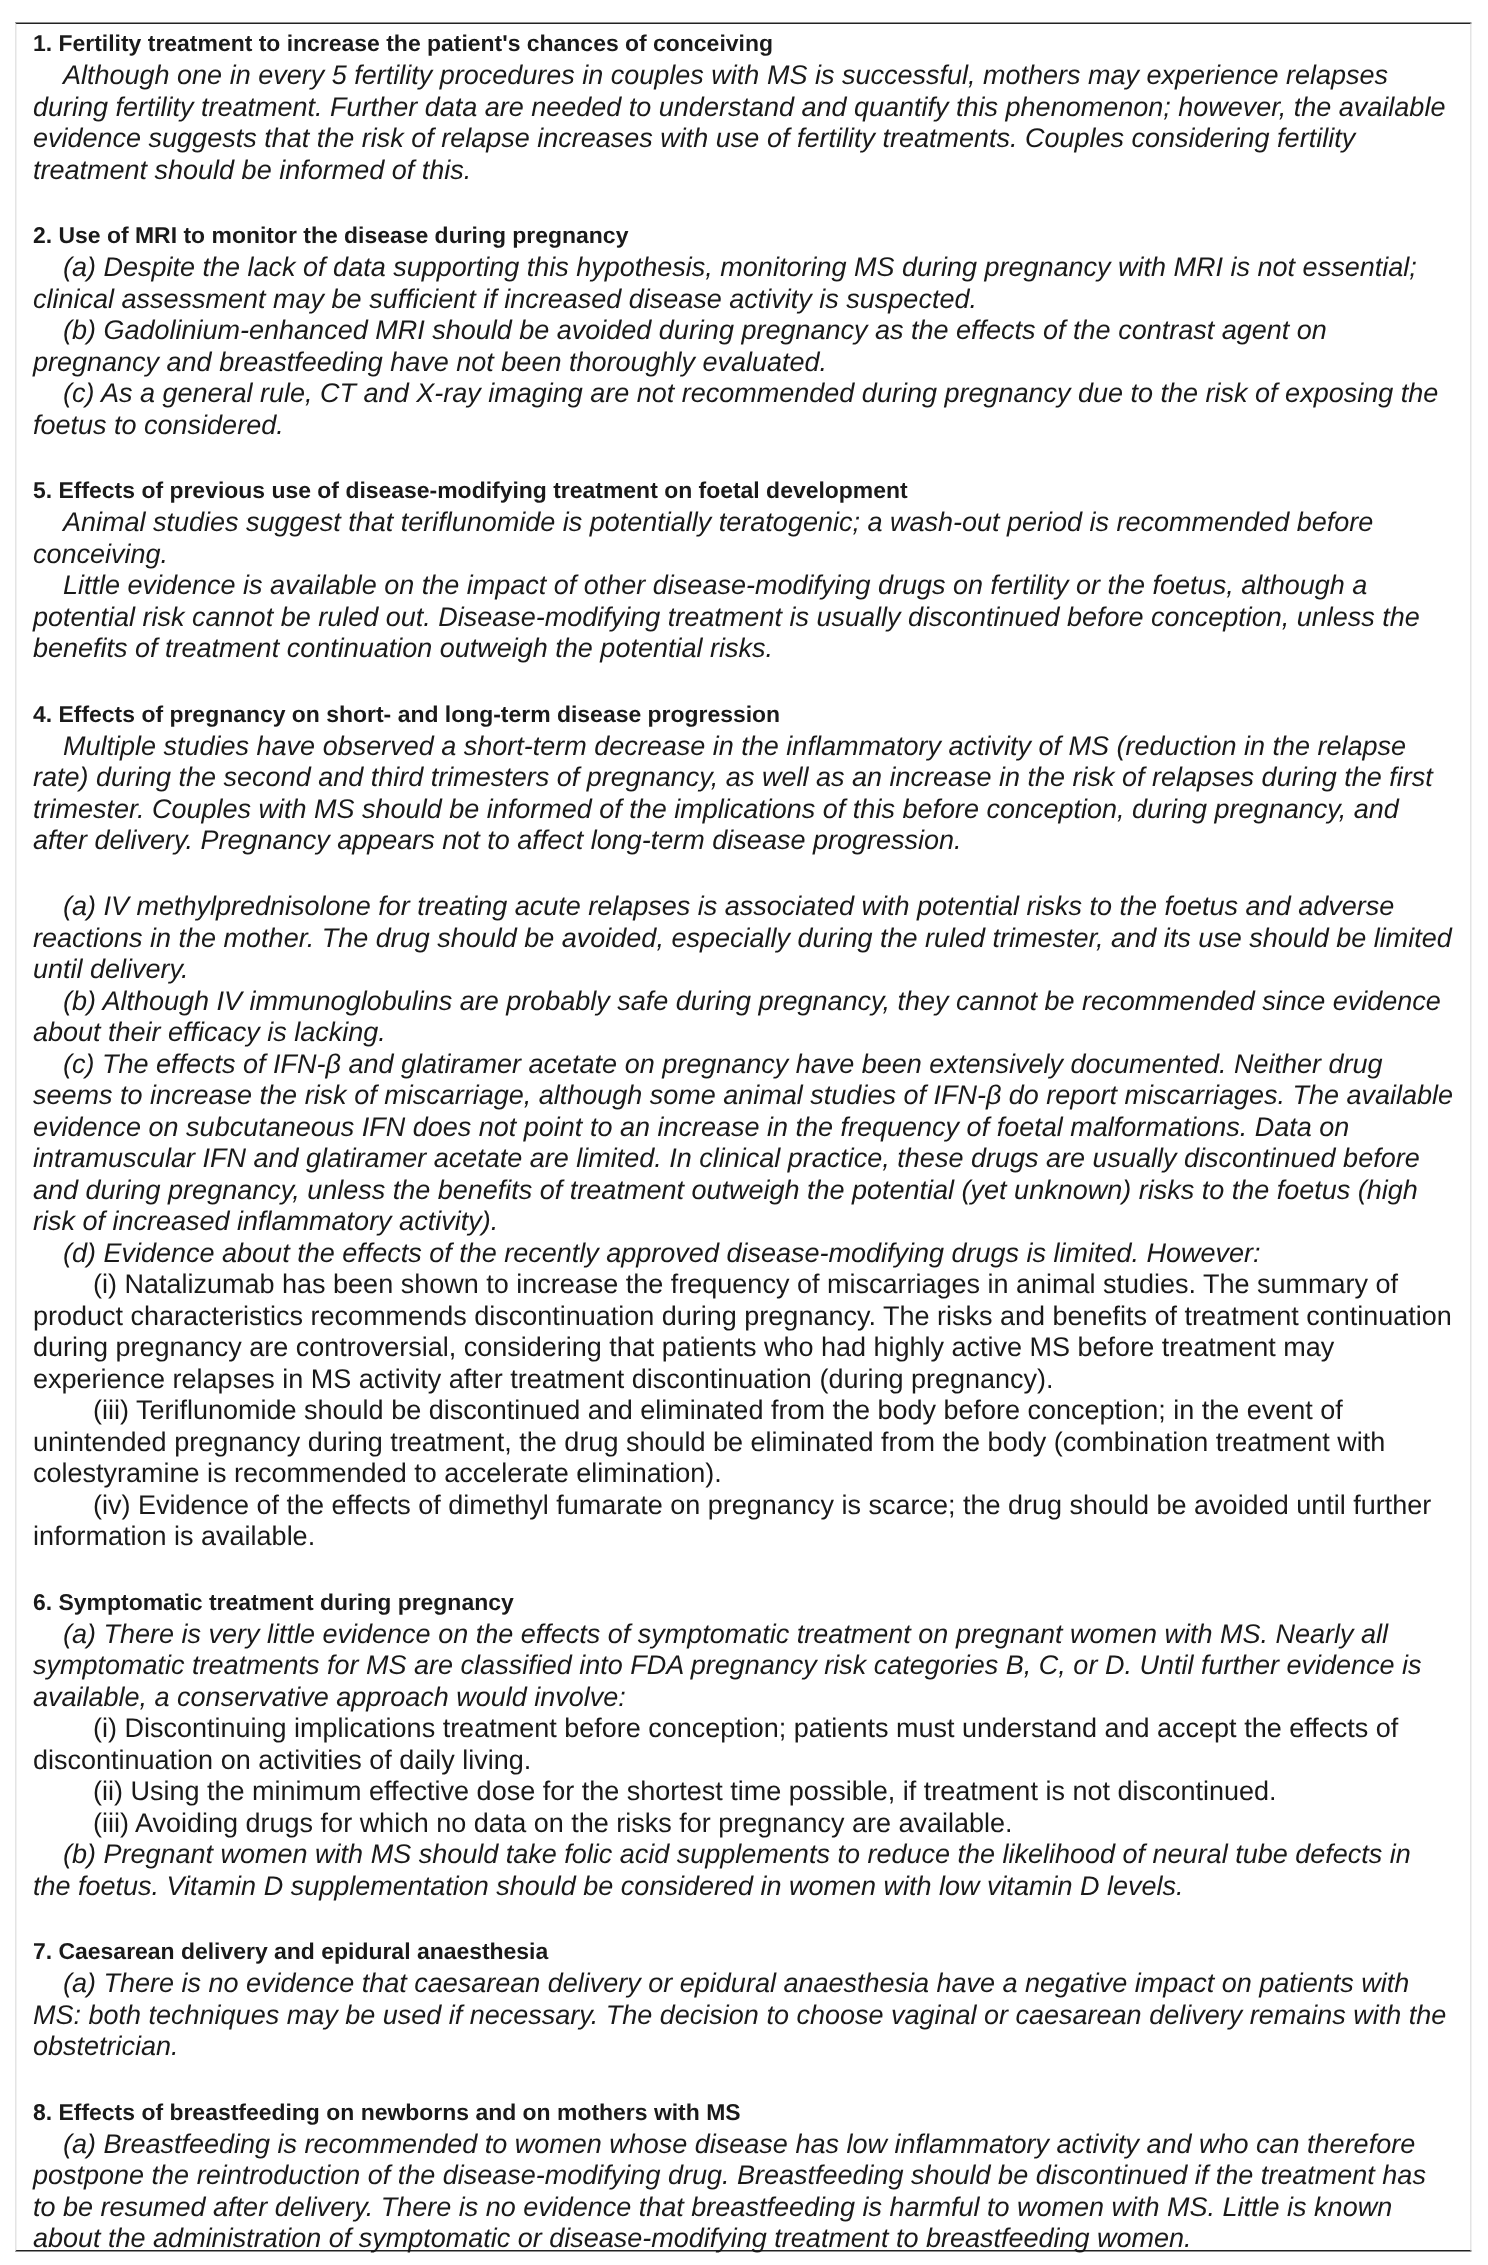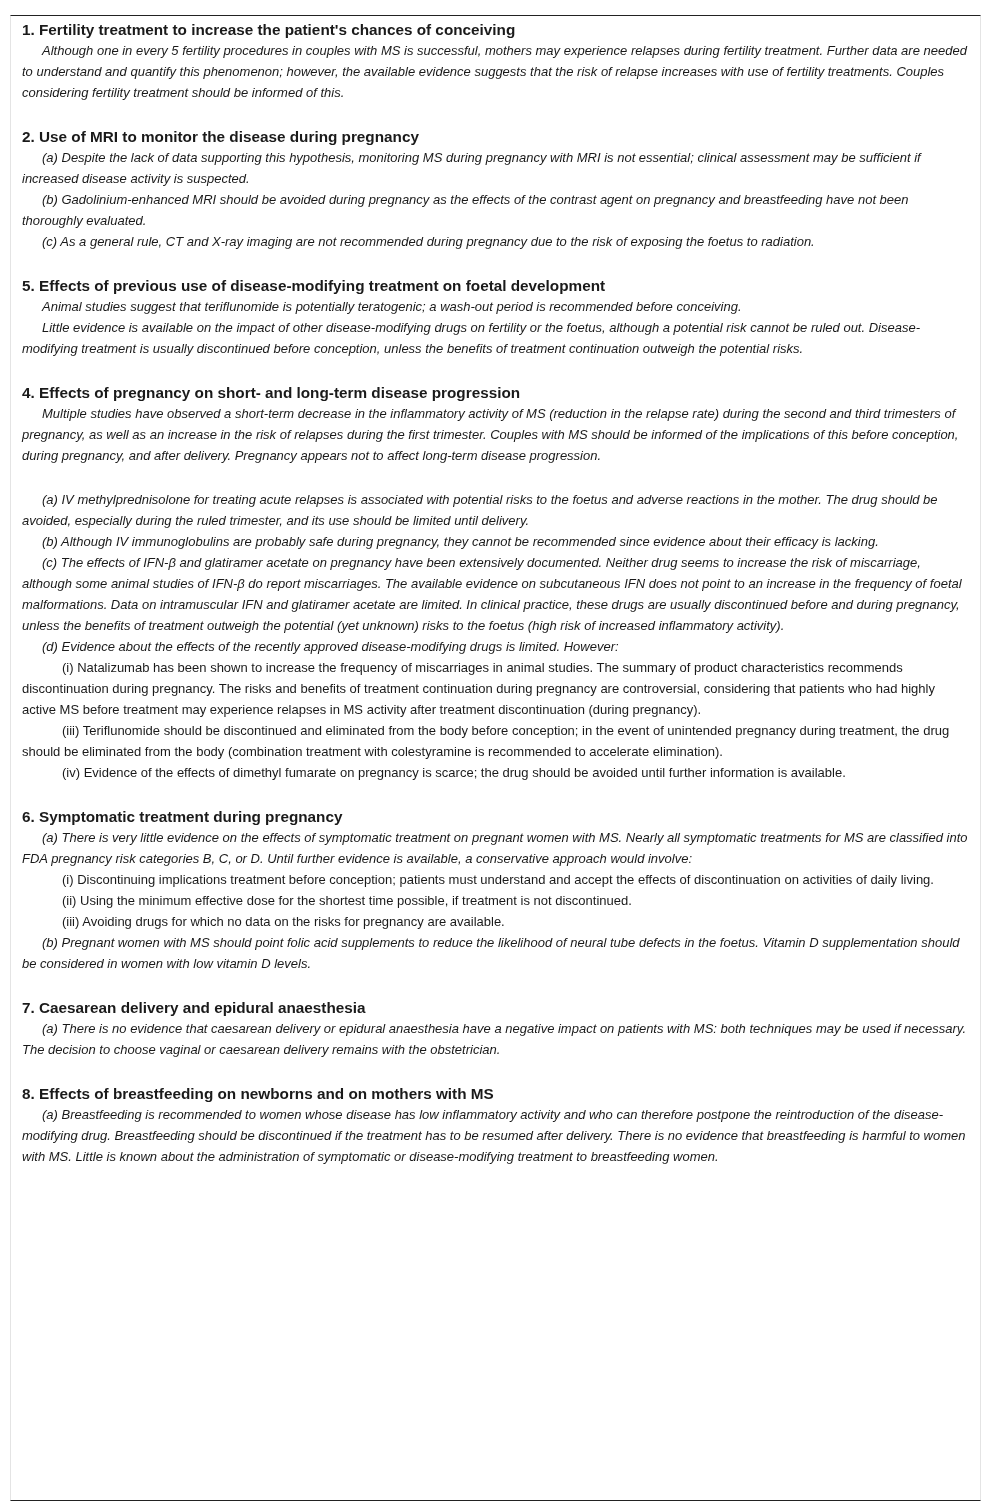--- a/index.html
+++ b/index.html
@@ -33,21 +33,21 @@
     .section {
       margin-bottom: 23px;
     }
     .section-title {
       font-weight: bold;
       font-size: 15.3px;
       line-height: 21px;
       margin: 0;
     }
     .para {
-      font-size: 13px;
+      font-size: 18px;
       line-height: 21px;
       margin: 0;
       text-indent: 20px;
     }
     .para.italic {
       font-style: italic;
     }
     .para.sub {
       text-indent: 40px;
       font-style: normal;
@@ -61,21 +61,21 @@
 
     <div class="section">
       <p class="section-title">1. Fertility treatment to increase the patient's chances of conceiving</p>
       <p class="para italic">Although one in every 5 fertility procedures in couples with MS is successful, mothers may experience relapses during fertility treatment. Further data are needed to understand and quantify this phenomenon; however, the available evidence suggests that the risk of relapse increases with use of fertility treatments. Couples considering fertility treatment should be informed of this.</p>
     </div>
 
     <div class="section">
       <p class="section-title">2. Use of MRI to monitor the disease during pregnancy</p>
       <p class="para italic">(a) Despite the lack of data supporting this hypothesis, monitoring MS during pregnancy with MRI is not essential; clinical assessment may be sufficient if increased disease activity is suspected.</p>
       <p class="para italic">(b) Gadolinium-enhanced MRI should be avoided during pregnancy as the effects of the contrast agent on pregnancy and breastfeeding have not been thoroughly evaluated.</p>
-      <p class="para italic">(c) As a general rule, CT and X-ray imaging are not recommended during pregnancy due to the risk of exposing the foetus to radiation.</p>
+      <p class="para italic">(c) As a general rule, CT and X-ray imaging are not recommended during pregnancy due to the risk of exposing the foetus to considered.</p>
     </div>
 
     <div class="section">
       <p class="section-title">5. Effects of previous use of disease-modifying treatment on foetal development</p>
       <p class="para italic">Animal studies suggest that teriflunomide is potentially teratogenic; a wash-out period is recommended before conceiving.</p>
       <p class="para italic">Little evidence is available on the impact of other disease-modifying drugs on fertility or the foetus, although a potential risk cannot be ruled out. Disease-modifying treatment is usually discontinued before conception, unless the benefits of treatment continuation outweigh the potential risks.</p>
     </div>
 
     <div class="section">
       <p class="section-title">4. Effects of pregnancy on short- and long-term disease progression</p>
@@ -91,21 +91,21 @@
       <p class="para sub">(iii) Teriflunomide should be discontinued and eliminated from the body before conception; in the event of unintended pregnancy during treatment, the drug should be eliminated from the body (combination treatment with colestyramine is recommended to accelerate elimination).</p>
       <p class="para sub">(iv) Evidence of the effects of dimethyl fumarate on pregnancy is scarce; the drug should be avoided until further information is available.</p>
     </div>
 
     <div class="section">
       <p class="section-title">6. Symptomatic treatment during pregnancy</p>
       <p class="para italic">(a) There is very little evidence on the effects of symptomatic treatment on pregnant women with MS. Nearly all symptomatic treatments for MS are classified into FDA pregnancy risk categories B, C, or D. Until further evidence is available, a conservative approach would involve:</p>
       <p class="para sub">(i) Discontinuing implications treatment before conception; patients must understand and accept the effects of discontinuation on activities of daily living.</p>
       <p class="para sub">(ii) Using the minimum effective dose for the shortest time possible, if treatment is not discontinued.</p>
       <p class="para sub">(iii) Avoiding drugs for which no data on the risks for pregnancy are available.</p>
-      <p class="para italic">(b) Pregnant women with MS should point folic acid supplements to reduce the likelihood of neural tube defects in the foetus. Vitamin D supplementation should be considered in women with low vitamin D levels.</p>
+      <p class="para italic">(b) Pregnant women with MS should take folic acid supplements to reduce the likelihood of neural tube defects in the foetus. Vitamin D supplementation should be considered in women with low vitamin D levels.</p>
     </div>
 
     <div class="section">
       <p class="section-title">7. Caesarean delivery and epidural anaesthesia</p>
       <p class="para italic">(a) There is no evidence that caesarean delivery or epidural anaesthesia have a negative impact on patients with MS: both techniques may be used if necessary. The decision to choose vaginal or caesarean delivery remains with the obstetrician.</p>
     </div>
 
     <div class="section">
       <p class="section-title">8. Effects of breastfeeding on newborns and on mothers with MS</p>
       <p class="para italic">(a) Breastfeeding is recommended to women whose disease has low inflammatory activity and who can therefore postpone the reintroduction of the disease-modifying drug. Breastfeeding should be discontinued if the treatment has to be resumed after delivery. There is no evidence that breastfeeding is harmful to women with MS. Little is known about the administration of symptomatic or disease-modifying treatment to breastfeeding women.</p>

